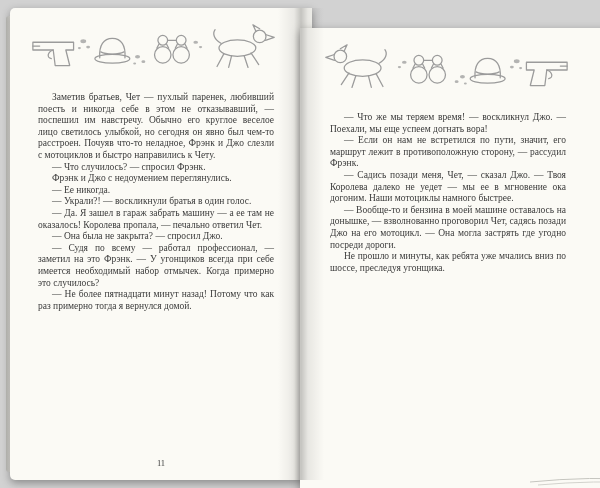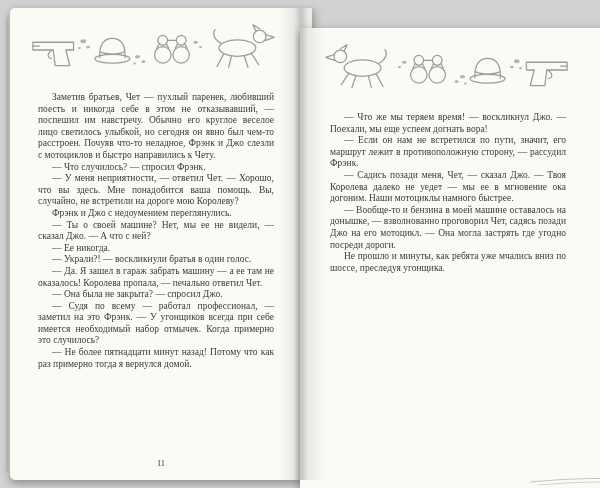--- a/index.html
+++ b/index.html
@@ -97,23 +97,21 @@
           <path d="M234,9.5 L231,3 L238,7"></path>
           <path d="M198,22 C191,18 189,12 192,8"></path>
           <path d="M201,33 L194,46 M209,35 L206,47 M222,35 L226,47 M229,32 L237,44"></path>
         </g>
       </svg>
     </div>
 
     <div class="text-col">
         <p class="para">Заметив братьев, Чет — пухлый паренек, любивший поесть и никогда себе в этом не отказывавший, — поспешил им навстречу. Обычно его круглое веселое лицо светилось улыбкой, но сегодня он явно был чем-то расстроен. Почуяв что-то неладное, Фрэнк и Джо слезли с мотоциклов и быстро направились к Чету.</p>
         <p class="para">— Что случилось? — спросил Фрэнк.</p>
-        <p class="para">— У меня неприятности, — ответил Чет. — Хорошо, что вы здесь. Мне понадобится ваша помощь. Вы, случайно, не встретили на дороге мою Королеву?</p>
         <p class="para">Фрэнк и Джо с недоумением переглянулись.</p>
-        <p class="para">— Ты о своей машине? Нет, мы ее не видели, — сказал Джо. — А что с ней?</p>
         <p class="para">— Ее никогда.</p>
         <p class="para">— Украли?! — воскликнули братья в один голос.</p>
         <p class="para">— Да. Я зашел в гараж забрать машину — а ее там не оказалось! Королева пропала, — печально ответил Чет.</p>
         <p class="para">— Она была не закрыта? — спросил Джо.</p>
         <p class="para">— Судя по всему — работал профессионал, — заметил на это Фрэнк. — У угонщиков всегда при себе имеется необходимый набор отмычек. Когда примерно это случилось?</p>
         <p class="para">— Не более пятнадцати минут назад! Потому что как раз примерно тогда я вернулся домой.</p>
       </div>
 
     <div class="page-number">11</div>
   </div>

